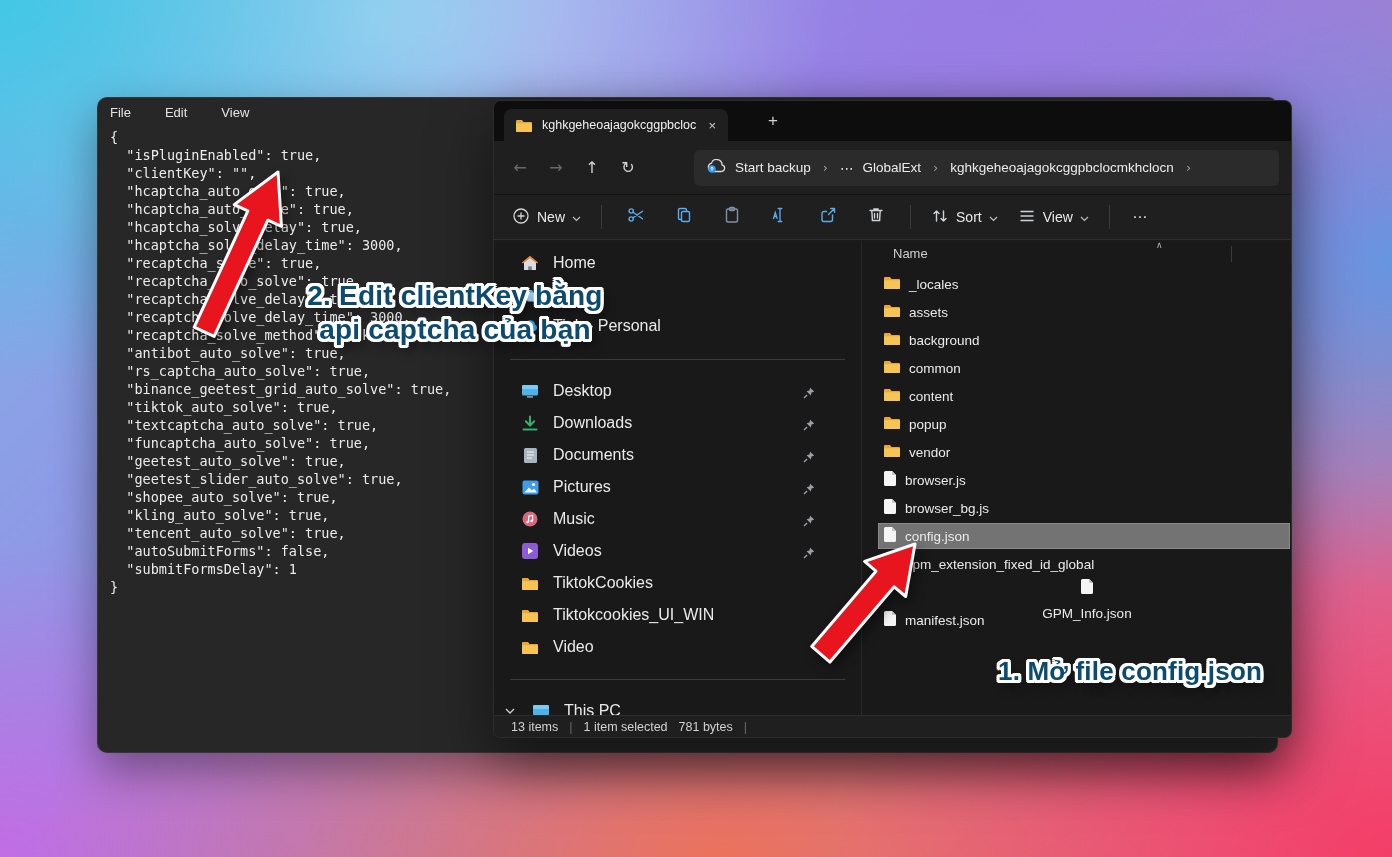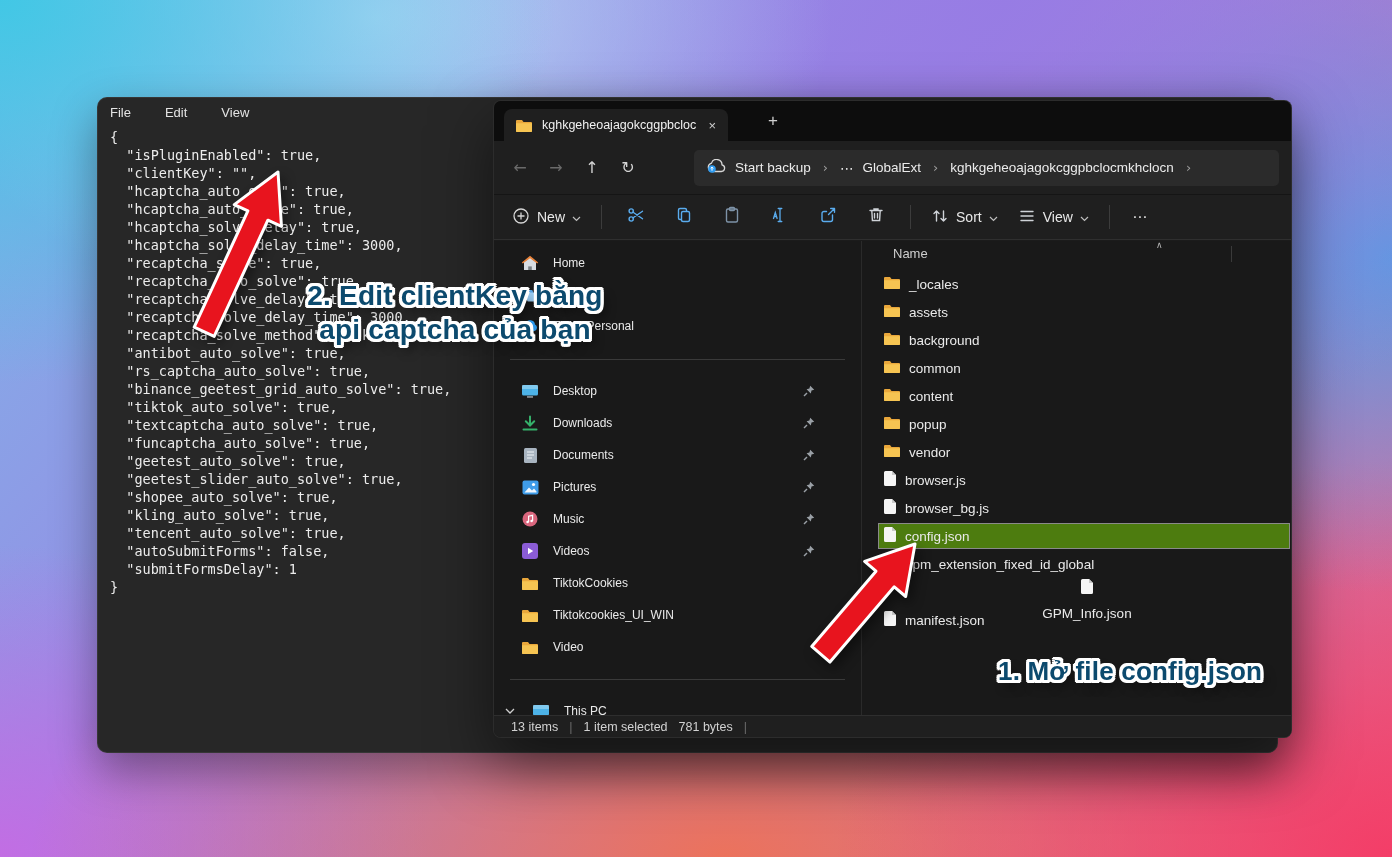--- a/index.html
+++ b/index.html
@@ -44,33 +44,33 @@
   .toolbar{height:45px;background:#1f1f1f;display:flex;align-items:center;padding:0 10px 0 8px;
     border-bottom:1px solid #2f2f2f;box-sizing:border-box;}
   .tb-group{display:flex;align-items:center;gap:7px;color:#e8e8e8;font-size:14px;padding:0 10px;height:34px;}
   .tb-sep{width:1px;height:24px;background:#3c3c3c;margin:0 10px;}
   .tb-btn{width:48px;height:34px;display:flex;align-items:center;justify-content:center;}
   .tb-more{width:40px;height:34px;display:flex;align-items:center;justify-content:center;
     color:#e0e0e0;font-size:15px;font-family:"DejaVu Sans",sans-serif;}
   .content{position:absolute;top:140px;left:0;right:0;bottom:22px;background:#191919;display:flex;}
   .sidebar{width:368px;position:relative;border-right:1px solid #2a2a2a;box-sizing:border-box;}
   .sb-item{position:absolute;left:26px;right:26px;height:28px;display:flex;align-items:center;gap:13px;
-    color:#eaeaea;font-size:12px;border-radius:4px;}
+    color:#eaeaea;font-size:16px;border-radius:4px;}
   .sb-ic{width:20px;display:flex;justify-content:center;}
   .sb-pin{position:absolute;right:20px;top:8px;}
   .sb-div{position:absolute;left:16px;right:16px;height:1px;background:#3a3a3a;}
   .sb-chev{width:16px;color:#cfcfcf;display:flex;justify-content:center;}
   .filepane{flex:1;position:relative;}
   .fp-header{position:absolute;top:0;left:0;right:0;height:26px;font-size:13px;color:#cfcfcf;}
   .fp-header .hname{position:absolute;left:31px;top:5px;}
   .fp-sort{position:absolute;left:294px;top:-1px;color:#b8b8b8;}
   .fp-coldiv{position:absolute;left:369px;top:5px;width:1px;height:16px;background:#3a3a3a;}
   .fp-row{position:absolute;left:16px;right:1px;height:26px;display:flex;align-items:center;gap:9px;
     padding-left:6px;font-size:13.5px;color:#eaeaea;box-sizing:border-box;}
-  .fp-row.selected{background:#4d7c0f;outline:1px solid #8a8a8a;outline-offset:-1px;text-align:center;}
+  .fp-row.selected{background:#737373;outline:1px solid #8a8a8a;outline-offset:-1px;text-align:center;}
   .statusbar{position:absolute;left:0;right:0;bottom:0;height:22px;background:#1f1f1f;border-top:1px solid #2e2e2e;
     display:flex;align-items:center;gap:11px;padding-left:17px;font-size:12.5px;color:#d2d2d2;box-sizing:border-box;}
   .st-sep{color:#6a6a6a;}
   
   .ann-layer{position:absolute;inset:0;z-index:3;pointer-events:none;}
   .ann-text{position:absolute;font-weight:800;color:#0c4a6e;line-height:34px;letter-spacing:.2px;
     text-shadow:
       -3px 0 0 #fff,3px 0 0 #fff,0 -3px 0 #fff,0 3px 0 #fff,
       -2px -2px 0 #fff,2px -2px 0 #fff,-2px 2px 0 #fff,2px 2px 0 #fff,
       -3px -2px 0 #fff,3px -2px 0 #fff,-3px 2px 0 #fff,3px 2px 0 #fff,

